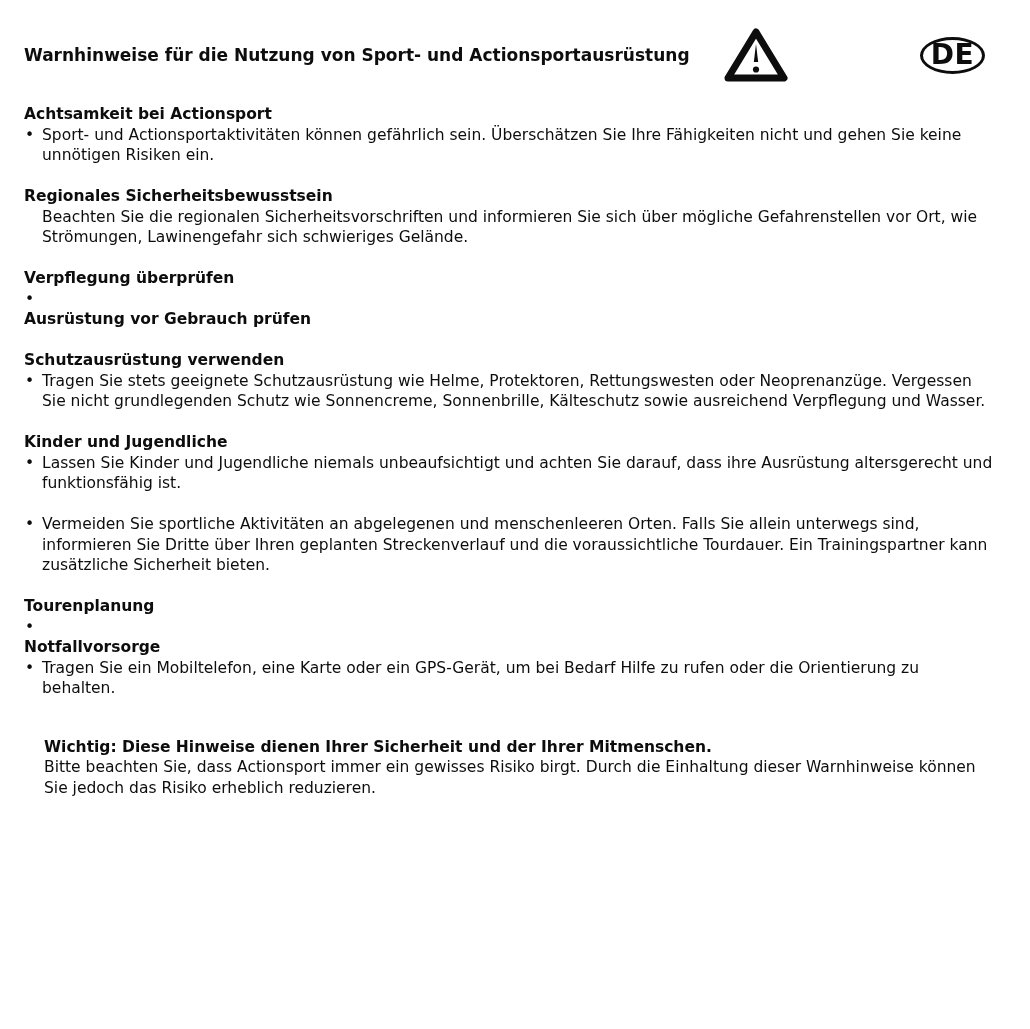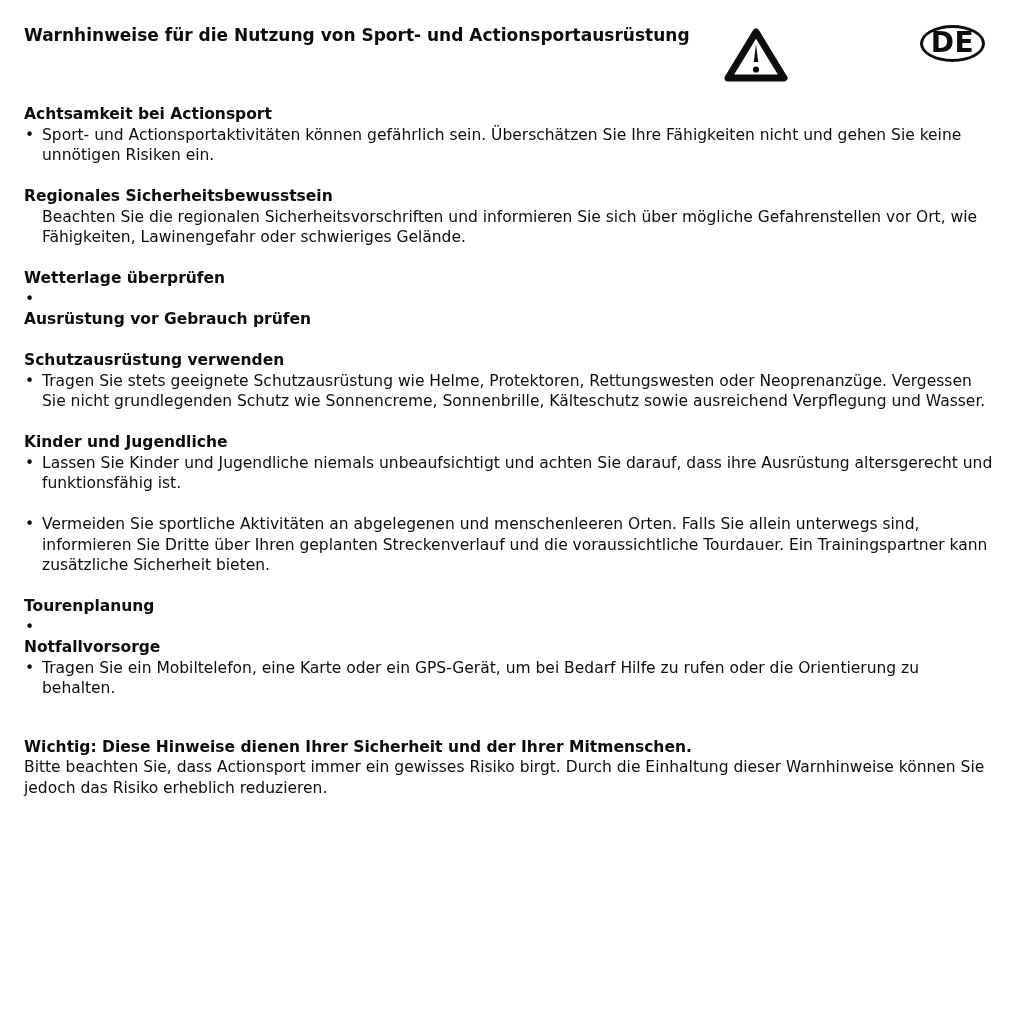--- a/index.html
+++ b/index.html
@@ -16,21 +16,21 @@
   }
   .page {
     width: 1030px; height: 1029px;
     padding: 0 35px 0 24px;
   }
   
   .header {
     margin-top: 25px;
     height: 60px;
     display: flex;
-    align-items: flex-start;
+    align-items: center;
   }
   .doc-title {
     font-size: 17px;
     font-weight: bold;
     line-height: 21px;
     white-space: nowrap;
   }
   .warn-triangle {
     margin-left: 32px;
     flex: 0 0 auto;
@@ -61,21 +61,21 @@
     padding-left: 18px;
   }
   .item .marker {
     position: absolute;
     left: 1px;
     top: 0;
     width: 14px;
     text-align: left;
   }
   
-  .footer { margin-top: 38px; }
+  .footer { margin-top: 38px; margin-left: 20px; }
   .footer-heading { font-weight: bold; }
 </style>
 </head>
 <body>
 
 <div class="page">
 
   <div class="header">
     <div class="doc-title">Warnhinweise für die Nutzung von Sport- und Actionsportausrüstung</div>
     <svg class="warn-triangle" width="68" height="60" viewBox="0 0 68 60" aria-hidden="true">
@@ -94,26 +94,26 @@
       <div class="section-heading">Achtsamkeit bei Actionsport</div>
       <div class="item">
         <span class="marker">•</span>
         <span>Sport- und Actionsportaktivitäten können gefährlich sein. Überschätzen Sie Ihre Fähigkeiten nicht und gehen Sie keine unnötigen Risiken ein.</span>
       </div>
     </div>
 
     <div class="section">
       <div class="section-heading">Regionales Sicherheitsbewusstsein</div>
       <div class="item">
-        <span>Beachten Sie die regionalen Sicherheitsvorschriften und informieren Sie sich über mögliche Gefahrenstellen vor Ort, wie Fähigkeiten, Lawinengefahr oder schwieriges Gelände.</span>
+        <span>Beachten Sie die regionalen Sicherheitsvorschriften und informieren Sie sich über mögliche Gefahrenstellen vor Ort, wie Strömungen, Lawinengefahr sich schwieriges Gelände.</span>
       </div>
     </div>
 
     <div class="section">
-      <div class="section-heading">Wetterlage überprüfen</div>
+      <div class="section-heading">Verpflegung überprüfen</div>
       <div class="item">
         <span class="marker">•</span>
       </div>
     </div>
 
     <div class="section">
       <div class="section-heading">Ausrüstung vor Gebrauch prüfen</div>
     </div>
 
     <div class="section">

